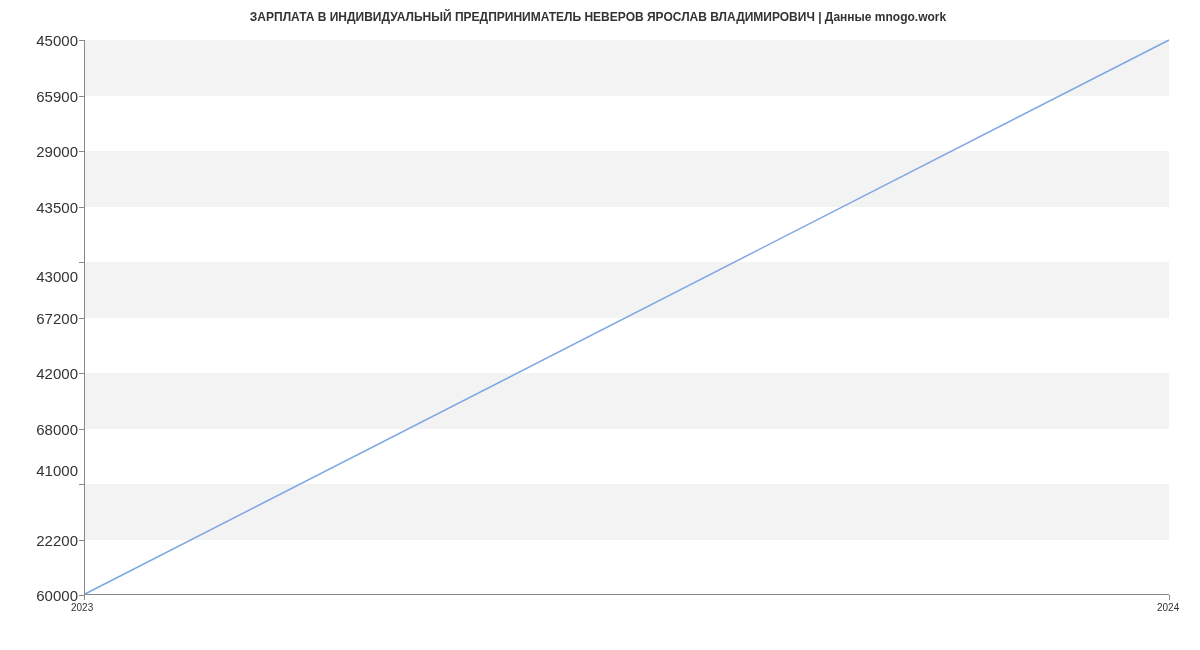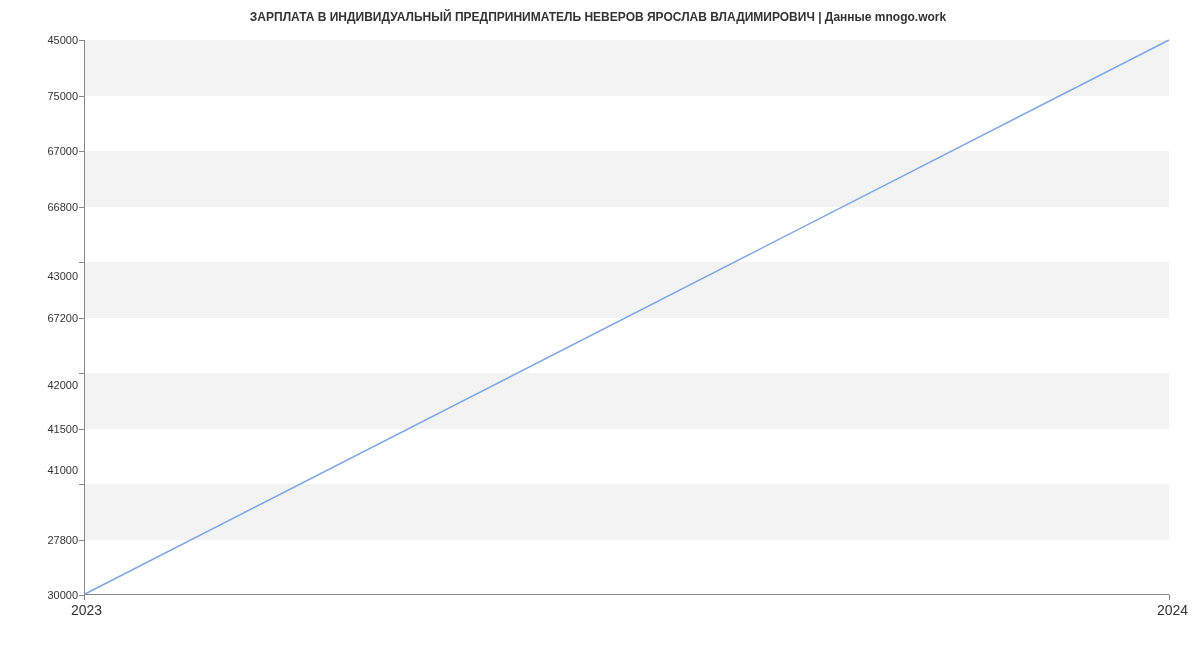--- a/index.html
+++ b/index.html
@@ -34,28 +34,28 @@
       position: absolute;
       left: 0;
       width: 100%;
       background: #f3f3f3;
     }
     .y-tick-label {
       position: absolute;
       right: 1122px;
       width: 60px;
       text-align: right;
-      font-size: 11px;
+      font-size: 15px;
       color: #333;
       transform: translateY(-50%);
     }
     .x-tick-label {
       position: absolute;
       top: 602px;
-      font-size: 14px;
+      font-size: 10px;
       color: #333;
     }
     .tick-mark-y {
       position: absolute;
       left: 79px;
       width: 5px;
       height: 1px;
       background: #888;
     }
     .tick-mark-x {
@@ -83,38 +83,38 @@
     <div class="grid-band" style="top: 0px; height: 55.5px;"></div>
     <div class="grid-band" style="top: 111px; height: 55.5px;"></div>
     <div class="grid-band" style="top: 222px; height: 55.5px;"></div>
     <div class="grid-band" style="top: 333px; height: 55.5px;"></div>
     <div class="grid-band" style="top: 444px; height: 55.5px;"></div>
   <svg class="line-svg" viewBox="0 0 1085 555" preserveAspectRatio="none">
       <polyline points="0,555 1085,0" fill="none" stroke="#7da7e3" stroke-width="1.5"></polyline>
     </svg>
 </div>
 
-<div class="y-tick-label" style="top: 595px;">30000</div>
+<div class="y-tick-label" style="top: 595px;">60000</div>
 <div class="tick-mark-y" style="top: 595px;"></div>
-<div class="y-tick-label" style="top: 539.5px;">27800</div>
+<div class="y-tick-label" style="top: 539.5px;">22200</div>
 <div class="tick-mark-y" style="top: 539.5px;"></div>
 <div class="y-tick-label" style="top: 470px;">41000</div>
 <div class="tick-mark-y" style="top: 484px;"></div>
-<div class="y-tick-label" style="top: 428.5px;">41500</div>
+<div class="y-tick-label" style="top: 428.5px;">68000</div>
 <div class="tick-mark-y" style="top: 428.5px;"></div>
-<div class="y-tick-label" style="top: 385px;">42000</div>
+<div class="y-tick-label" style="top: 373px;">42000</div>
 <div class="tick-mark-y" style="top: 373px;"></div>
 <div class="y-tick-label" style="top: 317.5px;">67200</div>
 <div class="tick-mark-y" style="top: 317.5px;"></div>
 <div class="y-tick-label" style="top: 276px;">43000</div>
 <div class="tick-mark-y" style="top: 262px;"></div>
-<div class="y-tick-label" style="top: 206.5px;">66800</div>
+<div class="y-tick-label" style="top: 206.5px;">43500</div>
 <div class="tick-mark-y" style="top: 206.5px;"></div>
-<div class="y-tick-label" style="top: 151px;">67000</div>
+<div class="y-tick-label" style="top: 151px;">29000</div>
 <div class="tick-mark-y" style="top: 151px;"></div>
-<div class="y-tick-label" style="top: 95.5px;">75000</div>
+<div class="y-tick-label" style="top: 95.5px;">65900</div>
 <div class="tick-mark-y" style="top: 95.5px;"></div>
 <div class="y-tick-label" style="top: 40px;">45000</div>
 <div class="tick-mark-y" style="top: 40px;"></div>
 <div class="x-tick-label" style="left: 71px;">2023</div>
 <div class="tick-mark-x" style="left: 84px;"></div>
 <div class="x-tick-label" style="left: 1157px;">2024</div>
 <div class="tick-mark-x" style="left: 1169px;"></div>
 
 </body></html>

